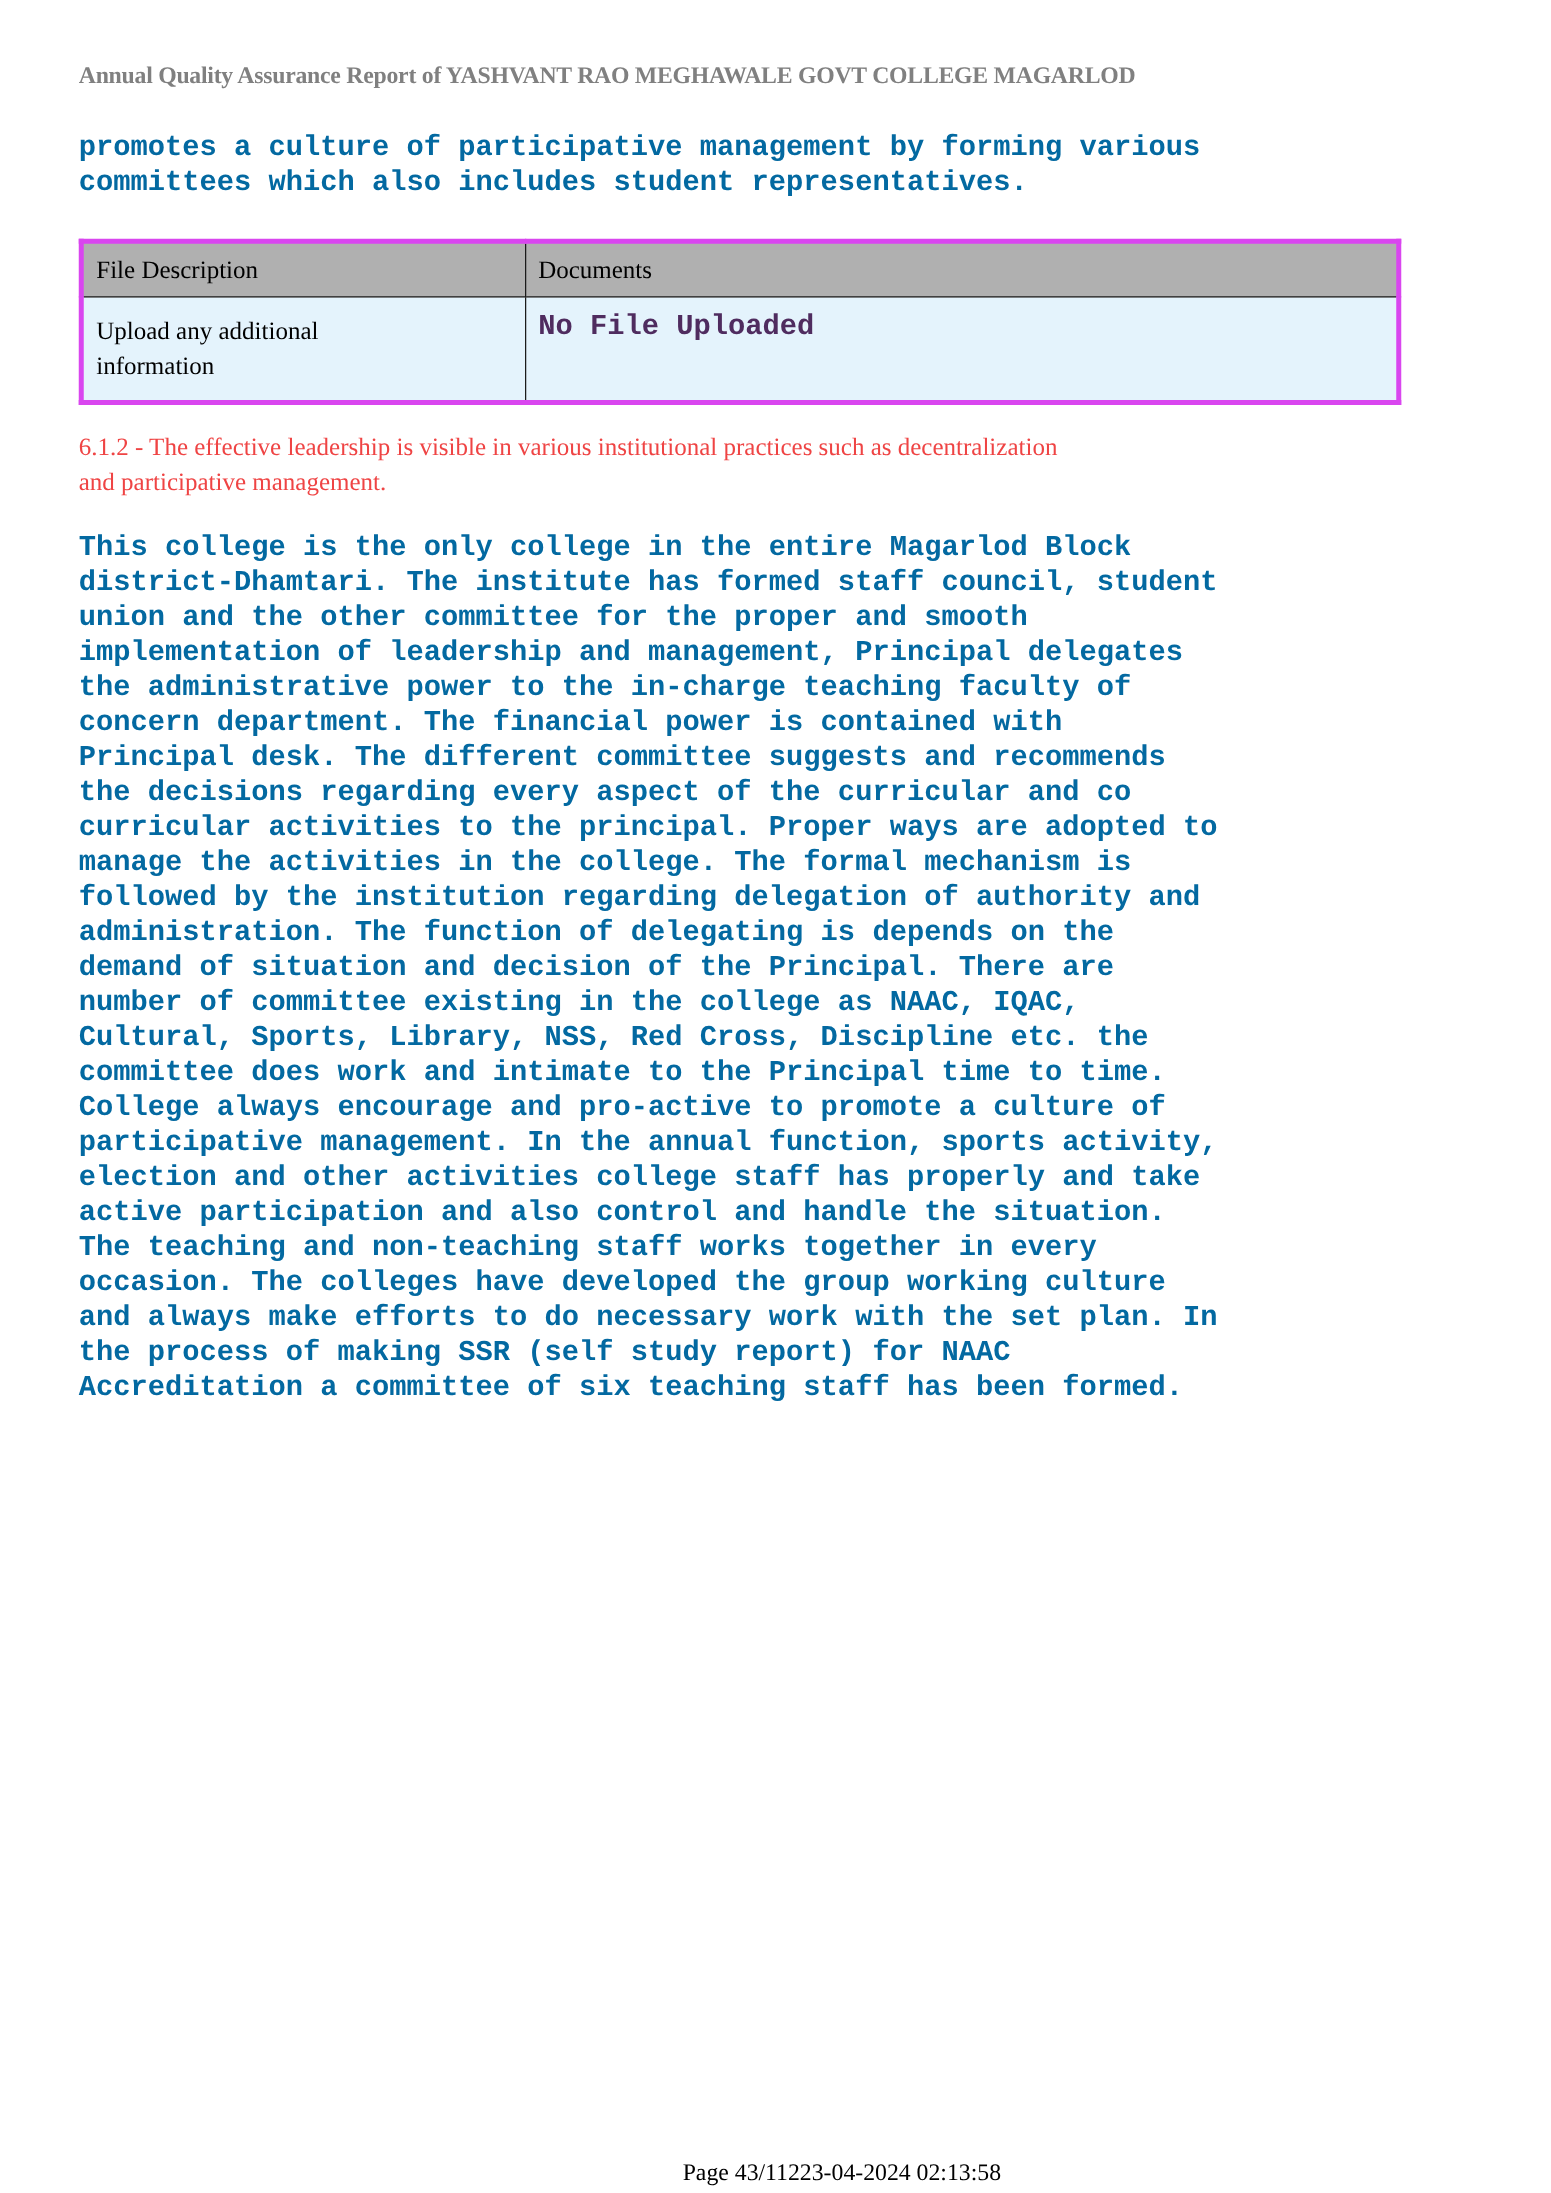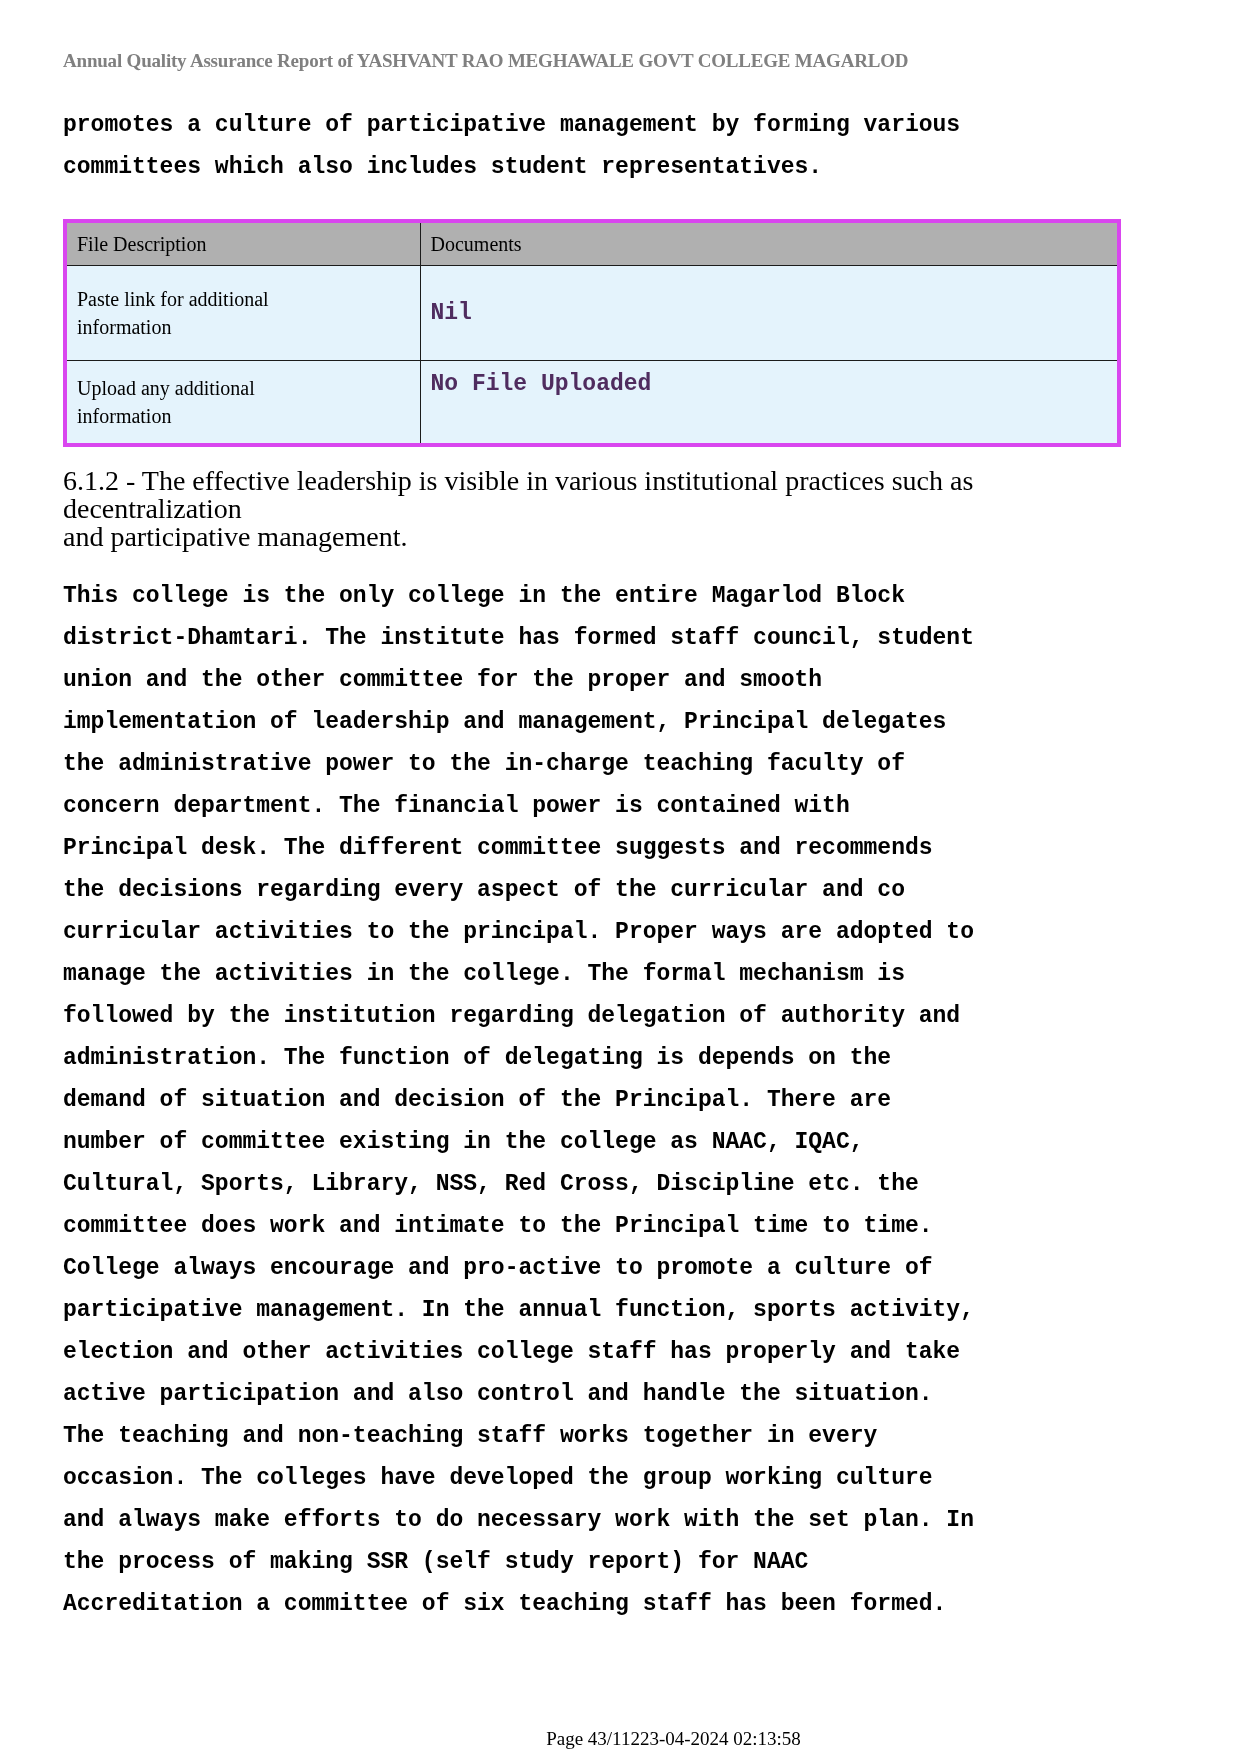--- a/index.html
+++ b/index.html
@@ -21,22 +21,22 @@
     letter-spacing:-0.2px;
   }
   .content{
     position:absolute;
     top:104px; left:63px; width:1054px;
   }
   .mono{
     font-family:"Liberation Mono","DejaVu Sans Mono", monospace;
     font-weight:bold;
     font-size:23px;
-    line-height:42px;
-    color:#000000;
+    line-height:28px;
+    color:#0369a1;
     white-space:pre-wrap;
   }
   .para-1{margin:0 0 31px 0;}
   .para-2{margin:0 0 20px 0;}
   table.doc-table{
     border-collapse:collapse;
     width:1054px;
     table-layout:fixed;
     border:4px solid #d946ef;
     margin:0 0 20px 0;
@@ -73,23 +73,23 @@
     font-family:"Liberation Mono","DejaVu Sans Mono", monospace;
     font-weight:bold;
     font-size:23px;
     color:#4F2C5F;
   }
   tr.row-1 td{height:76px;}
   tr.row-2 td{height:63px;}
   tr.row-2 td.doc-cell{vertical-align:top; padding-top:10px;}
   .section-heading{
     font-family:"Liberation Serif", serif;
-    font-size:28px;
+    font-size:20px;
     line-height:28px;
-    color:#000000;
+    color:#ef4444;
     white-space:pre-wrap;
     margin:0 0 24px 0;
   }
   .doc-footer{
     position:absolute;
     top:1688px; left:63px; width:1120px;
     display:flex;
     align-items:baseline;
     font-family:"Liberation Serif", serif;
     font-size:19px;
@@ -118,27 +118,20 @@
           <col class="c1">
           <col class="c2">
         </colgroup>
       <thead>
         <tr>
           <th>File Description</th>
           <th>Documents</th>
         </tr>
       </thead>
       <tbody>
-        <tr class="row-1">
-          <td class="desc-cell">Paste link for additional
-information</td>
-          <td class="doc-cell">
-            <span class="mono-val">Nil</span>
-          </td>
-        </tr>
         <tr class="row-2">
           <td class="desc-cell">Upload any additional
 information</td>
           <td class="doc-cell">
             <span class="mono-val">No File Uploaded</span>
           </td>
         </tr>
       </tbody>
     </table>
 

